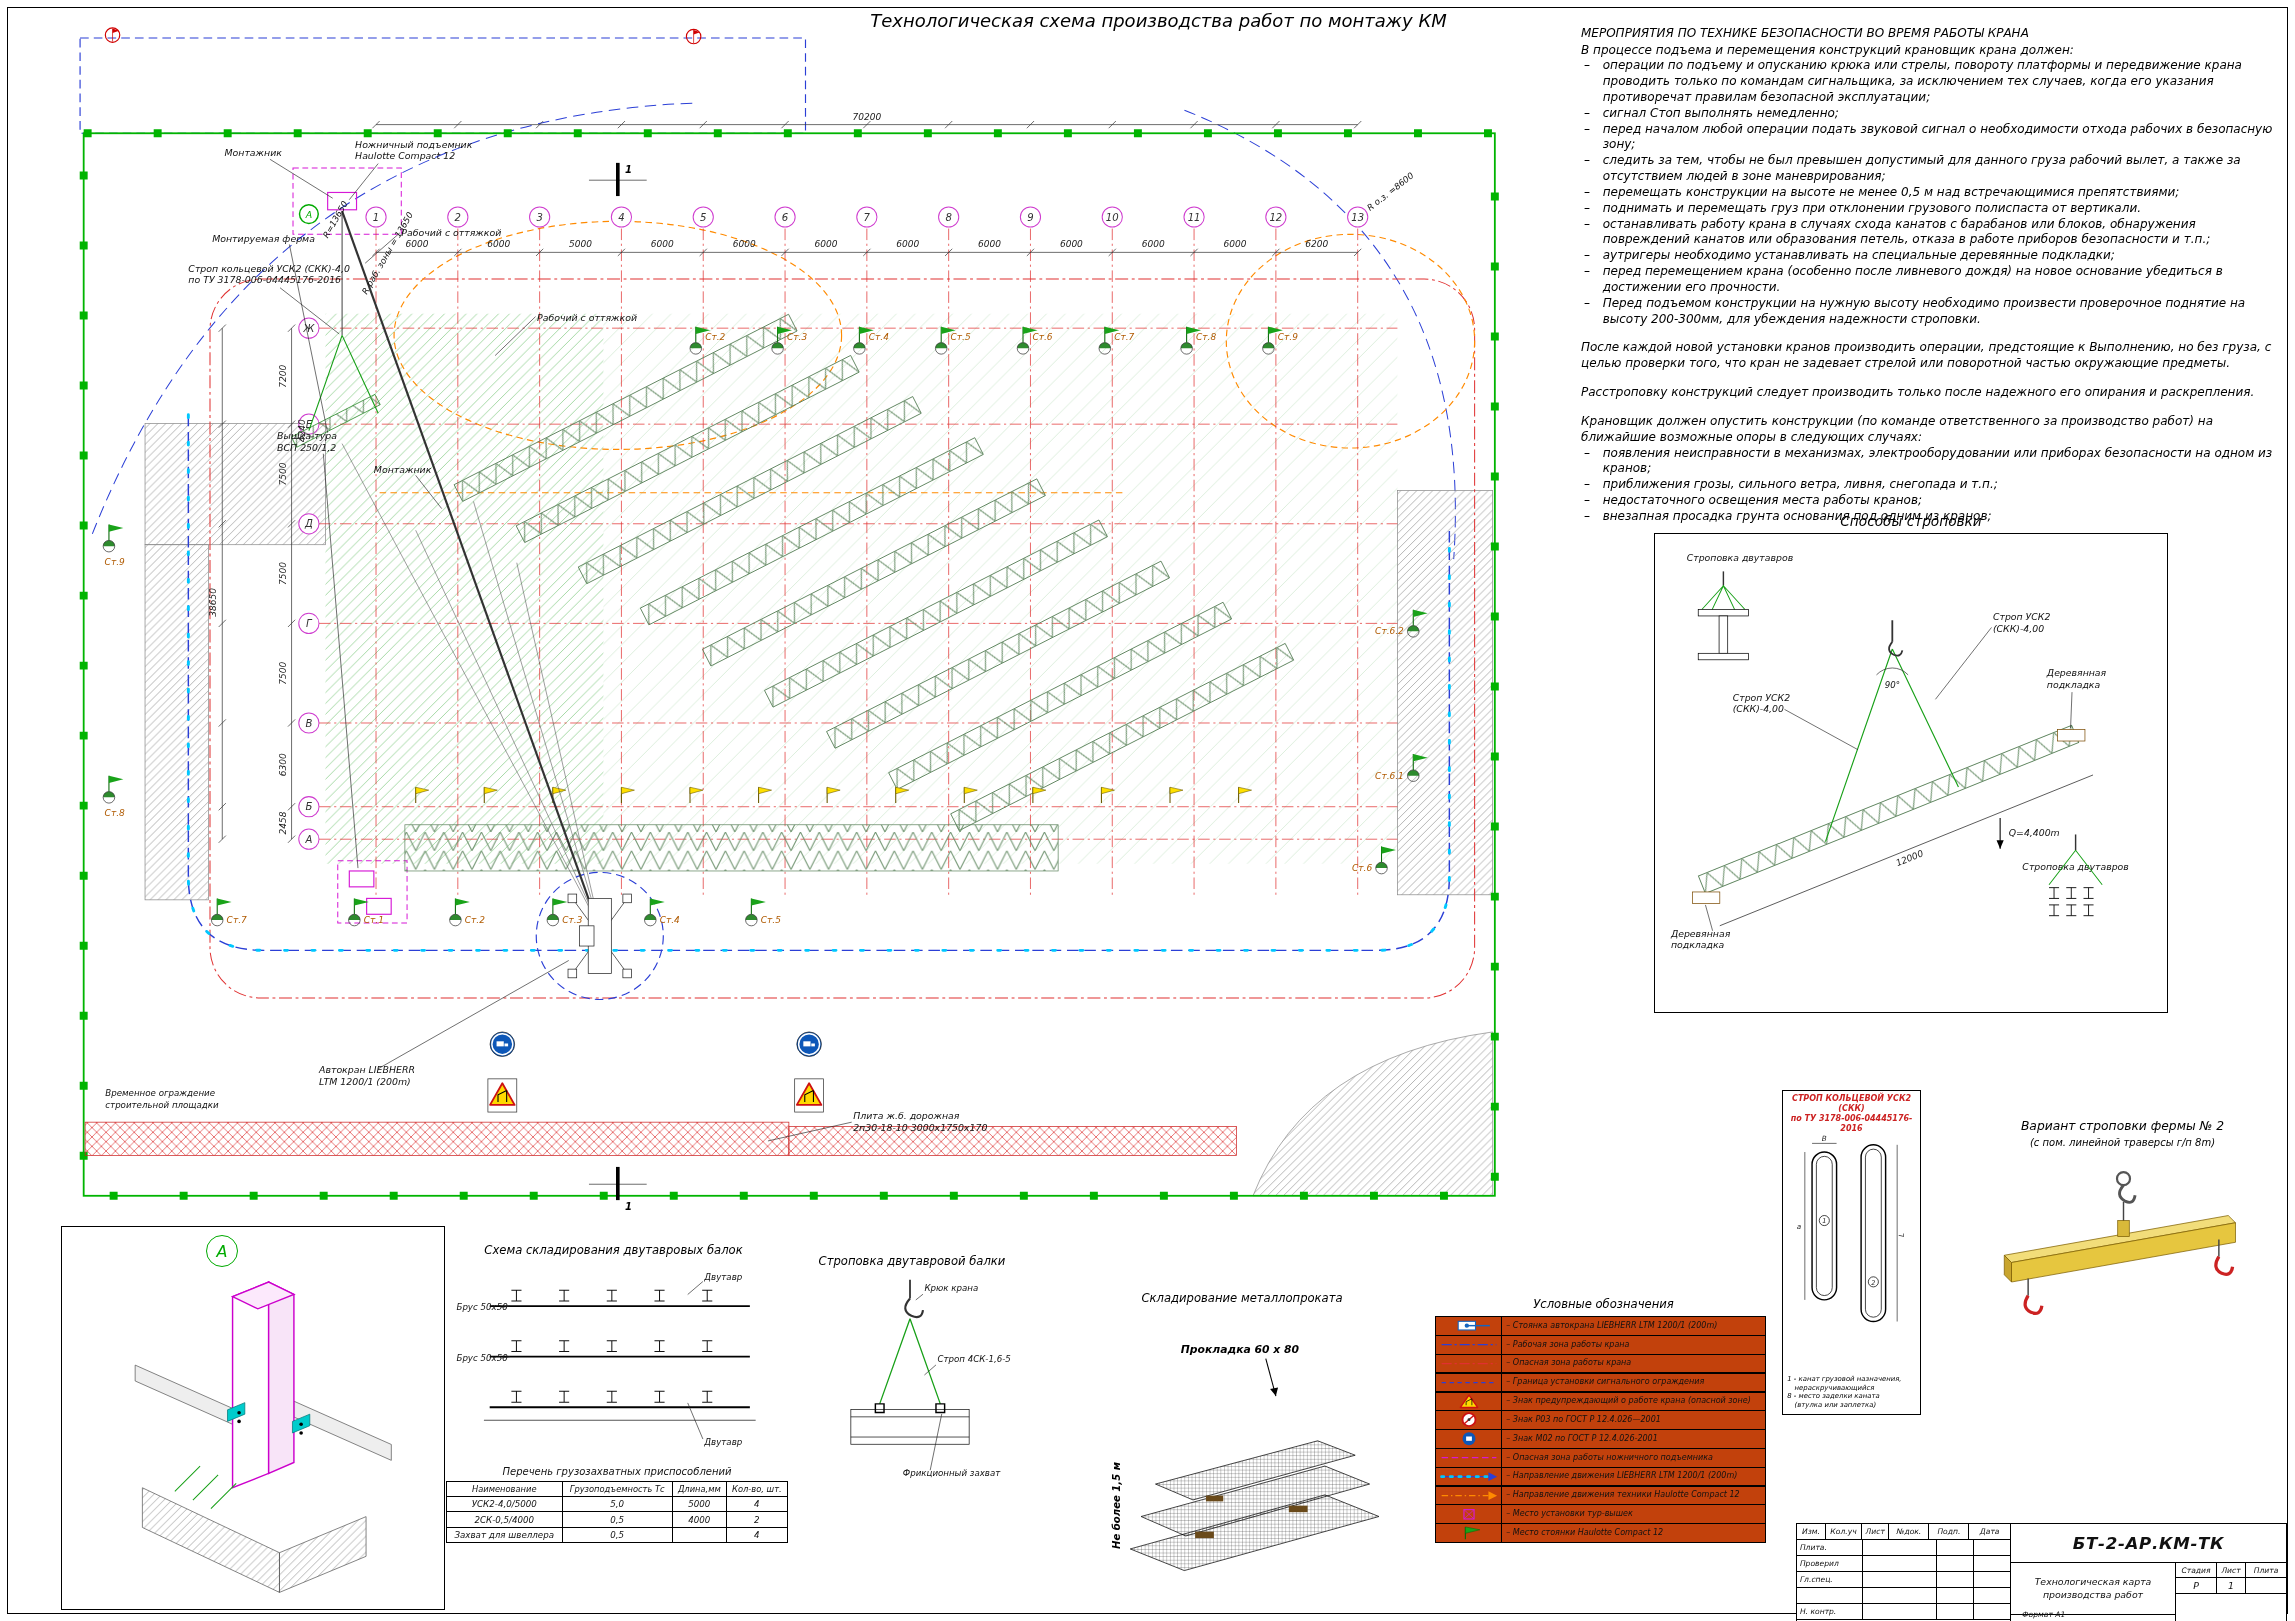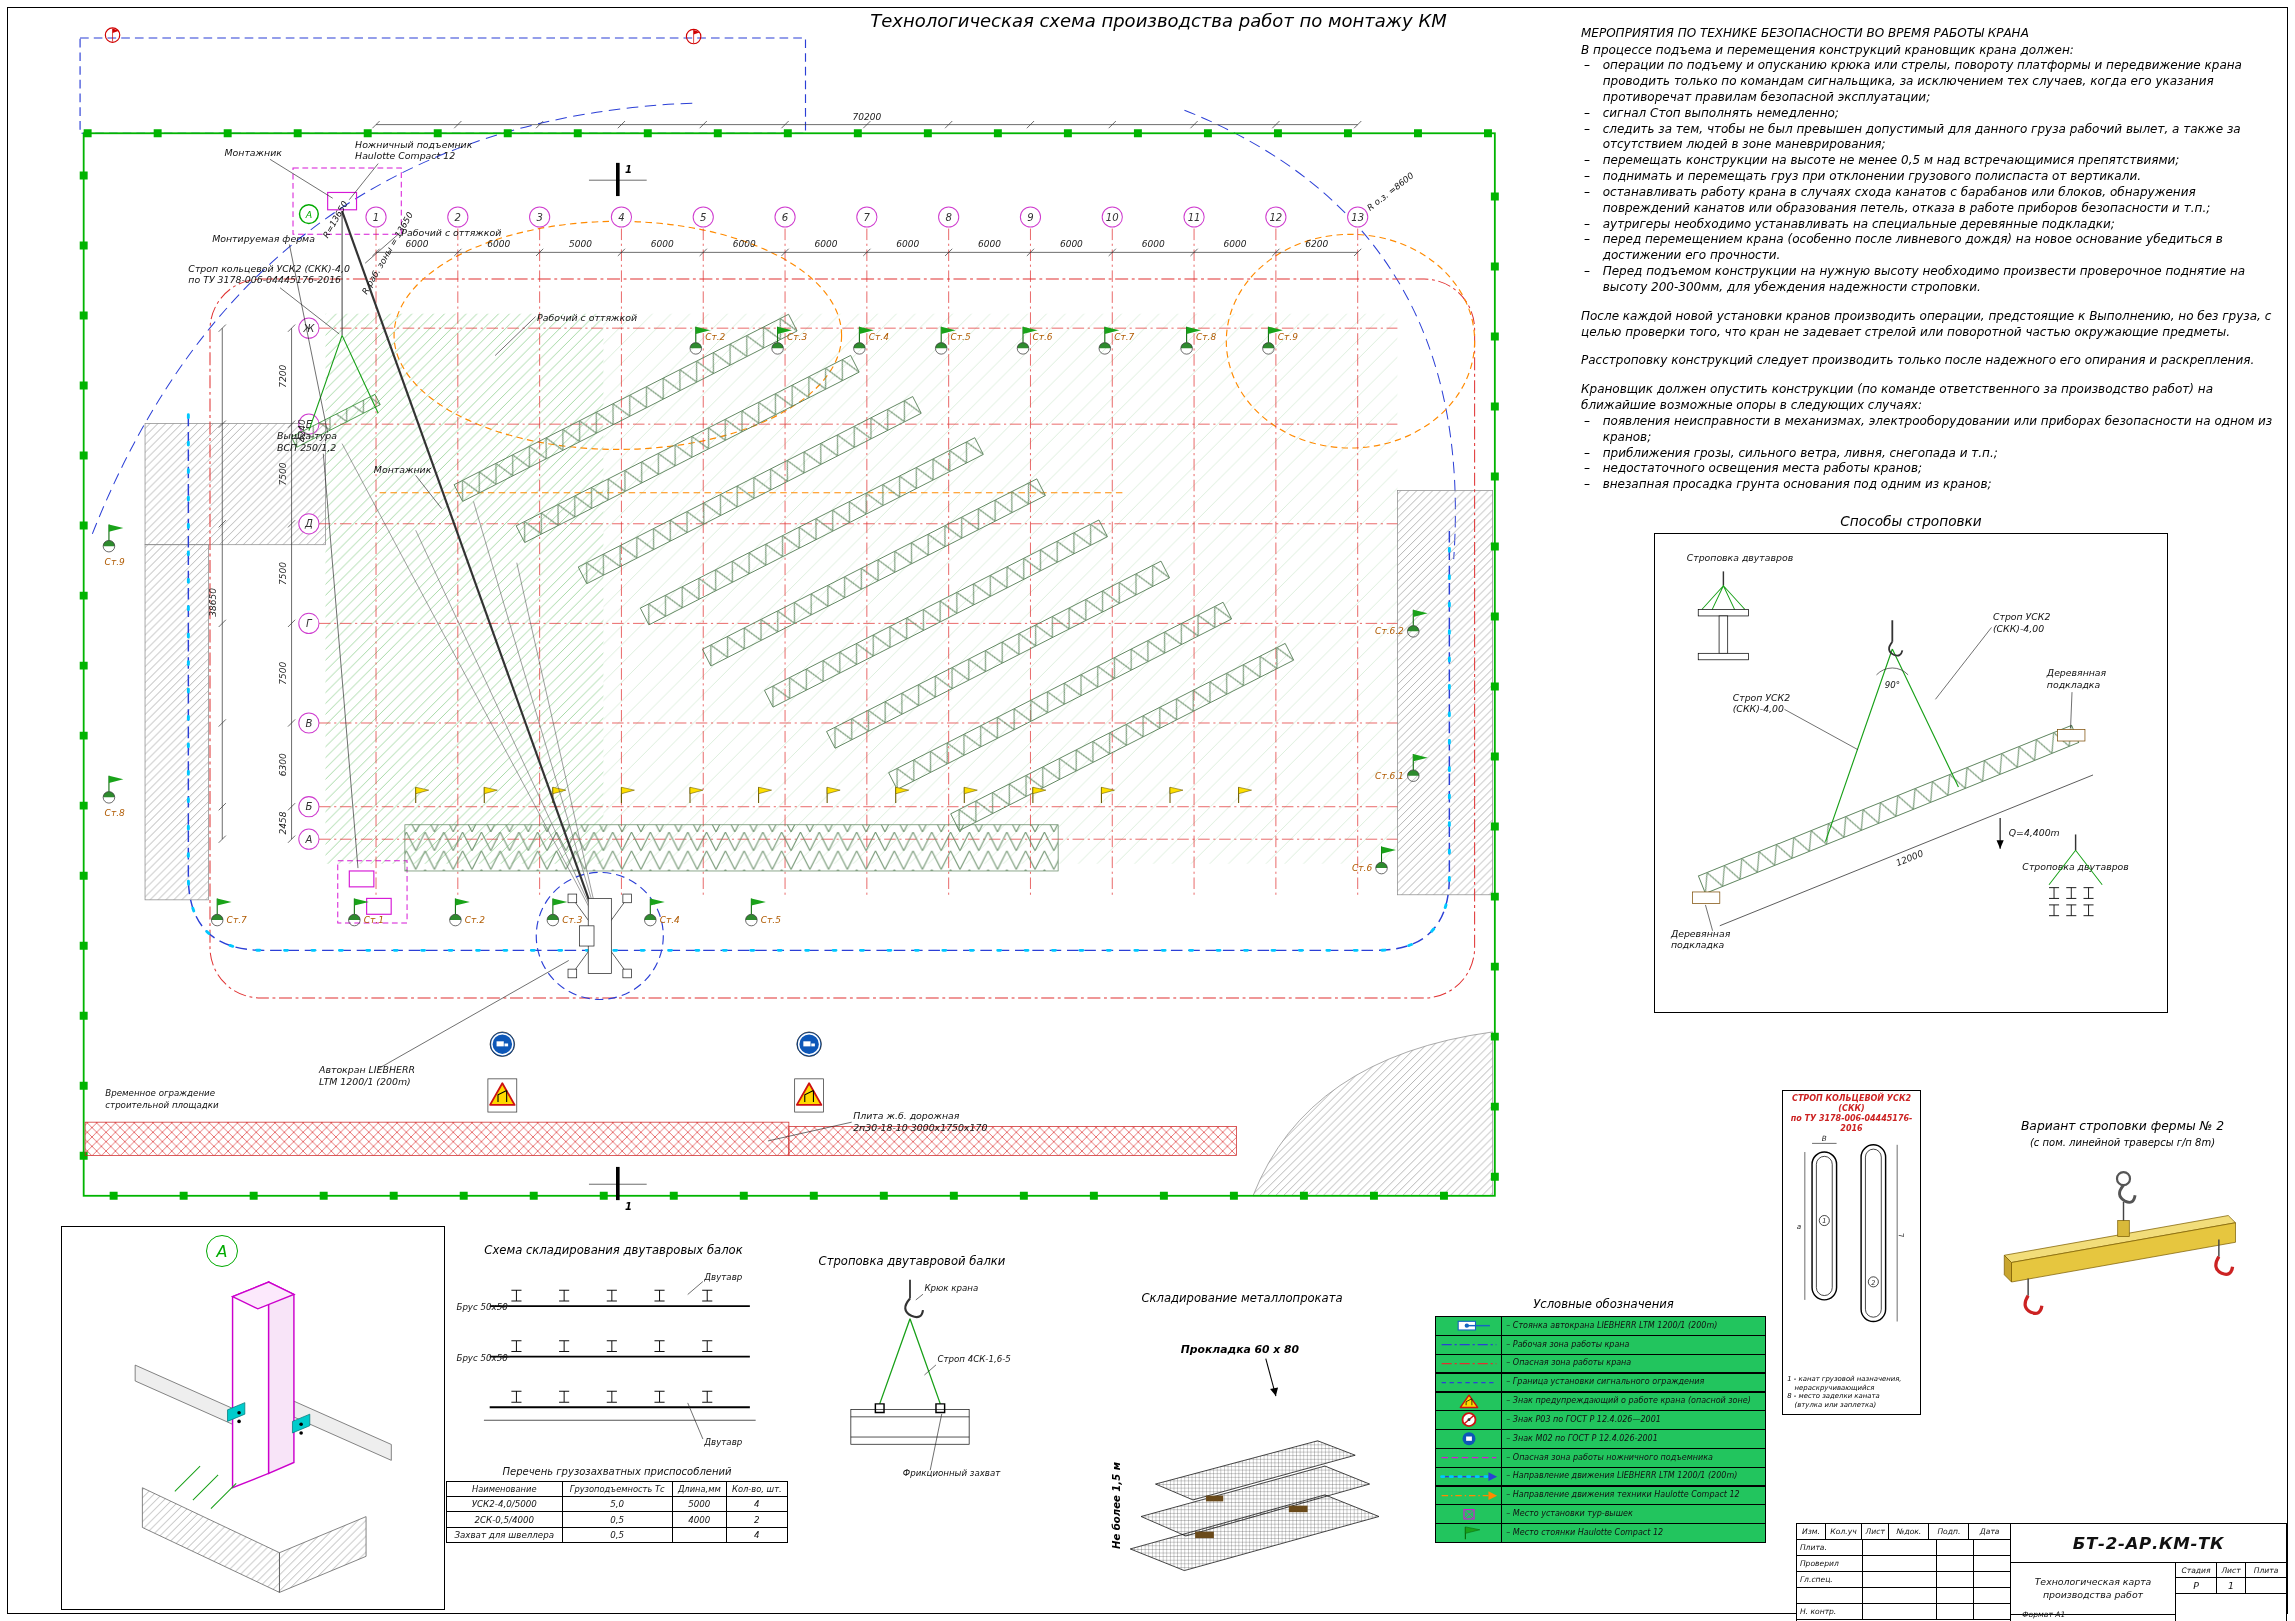--- a/index.html
+++ b/index.html
@@ -32,21 +32,21 @@
 .fenceDots{fill:none;stroke:#00b400;stroke-width:11;stroke-dasharray:11 86}
 .dashBlue{fill:none;stroke:#2b3fd6;stroke-width:1.6;stroke-dasharray:12 7}
 .dashBlue2{fill:none;stroke:#2b3fd6;stroke-width:1.4;stroke-dasharray:16 9}
 .dashOr{fill:none;stroke:#ff8a00;stroke-width:1.6;stroke-dasharray:9 6}
 .dashRed{fill:none;stroke:#e03030;stroke-width:1.4;stroke-dasharray:18 5 4 5}
 .dashMag{fill:none;stroke:#d619d6;stroke-width:1.4;stroke-dasharray:8 5}
 .path1{fill:none;stroke:#2b3fd6;stroke-width:2;stroke-dasharray:16 8}
 .path2{fill:none;stroke:#00c8ff;stroke-width:4;stroke-dasharray:4 34;stroke-linecap:round}
 .mag{fill:none;stroke:#d619d6;stroke-width:1.6}
 .legend{position:absolute;left:1435px;top:1317px;width:331px}
-.legend-row{display:flex;align-items:center;border:0.7px solid #000;margin-top:-0.7px;height:19.5px;background:#22c55e}
+.legend-row{display:flex;align-items:center;border:0.7px solid #000;margin-top:-0.7px;height:19.5px;background:#c2410c}
 .legend-sym{width:66px;border-right:0.7px solid #000;height:100%;display:flex;align-items:center;justify-content:center;flex:none}
 .legend-text{padding-left:4.3px;font-size:8px;line-height:1.05}
 .eqp{position:absolute;left:446px;top:1466px;width:342px}
 .eqp .ttl{text-align:center;font-size:10px;margin-bottom:3.6px}
 .eqp table{border-collapse:collapse;width:100%}
 .eqp th,.eqp td{border:0.7px solid #000;font-size:8.7px;padding:2.2px 2.9px;text-align:center}
 .eqp th{font-size:8.3px;font-weight:normal}
 .ring-box{position:absolute;left:1782px;top:1090px;width:139px;height:325px;border:0.9px solid #000;background:#fff}
 .ring-box .rt{color:#cc2222;font-weight:bold;font-size:8px;text-align:center;line-height:1.25;margin-top:2.9px}
 .ring-box .note{font-size:6.9px;line-height:1.25;padding:0 4.3px;color:#000}
@@ -521,20 +521,21 @@
     <text class="lbl2" transform="translate(1842 258) rotate(-38)">R о.з. =8600</text>
     <text class="dimt" transform="translate(366 562) rotate(-90)">4240</text>
   </svg>
 
   <div class="safety">
     <div class="t">МЕРОПРИЯТИЯ ПО ТЕХНИКЕ БЕЗОПАСНОСТИ ВО ВРЕМЯ РАБОТЫ КРАНА</div>
     <div>В процессе подъема и перемещения конструкций крановщик крана должен:</div>
     <div id="safety-list">
         <div class="b">операции по подъему и опусканию крюка или стрелы, повороту платформы и передвижение крана проводить только по командам сигнальщика, за исключением тех случаев, когда его указания противоречат правилам безопасной эксплуатации;</div>
         <div class="b">сигнал Стоп выполнять немедленно;</div>
+        <div class="b">перед началом любой операции подать звуковой сигнал о необходимости отхода рабочих в безопасную зону;</div>
         <div class="b">следить за тем, чтобы не был превышен допустимый для данного груза рабочий вылет, а также за отсутствием людей в зоне маневрирования;</div>
         <div class="b">перемещать конструкции на высоте не менее 0,5 м над встречающимися препятствиями;</div>
         <div class="b">поднимать и перемещать груз при отклонении грузового полиспаста от вертикали.</div>
         <div class="b">останавливать работу крана в случаях схода канатов с барабанов или блоков, обнаружения повреждений канатов или образования петель, отказа в работе приборов безопасности и т.п.;</div>
         <div class="b">аутригеры необходимо устанавливать на специальные деревянные подкладки;</div>
         <div class="b">перед перемещением крана (особенно после ливневого дождя) на новое основание убедиться в достижении его прочности.</div>
         <div class="b">Перед подъемом конструкции на нужную высоту необходимо произвести проверочное поднятие на высоту 200-300мм, для убеждения надежности строповки.</div>
       </div>
     <div id="safety-paras">
         <div class="p">После каждой новой установки кранов производить операции, предстоящие к Выполнению, но без груза, с целью проверки того, что кран не задевает стрелой или поворотной частью окружающие предметы.</div>

